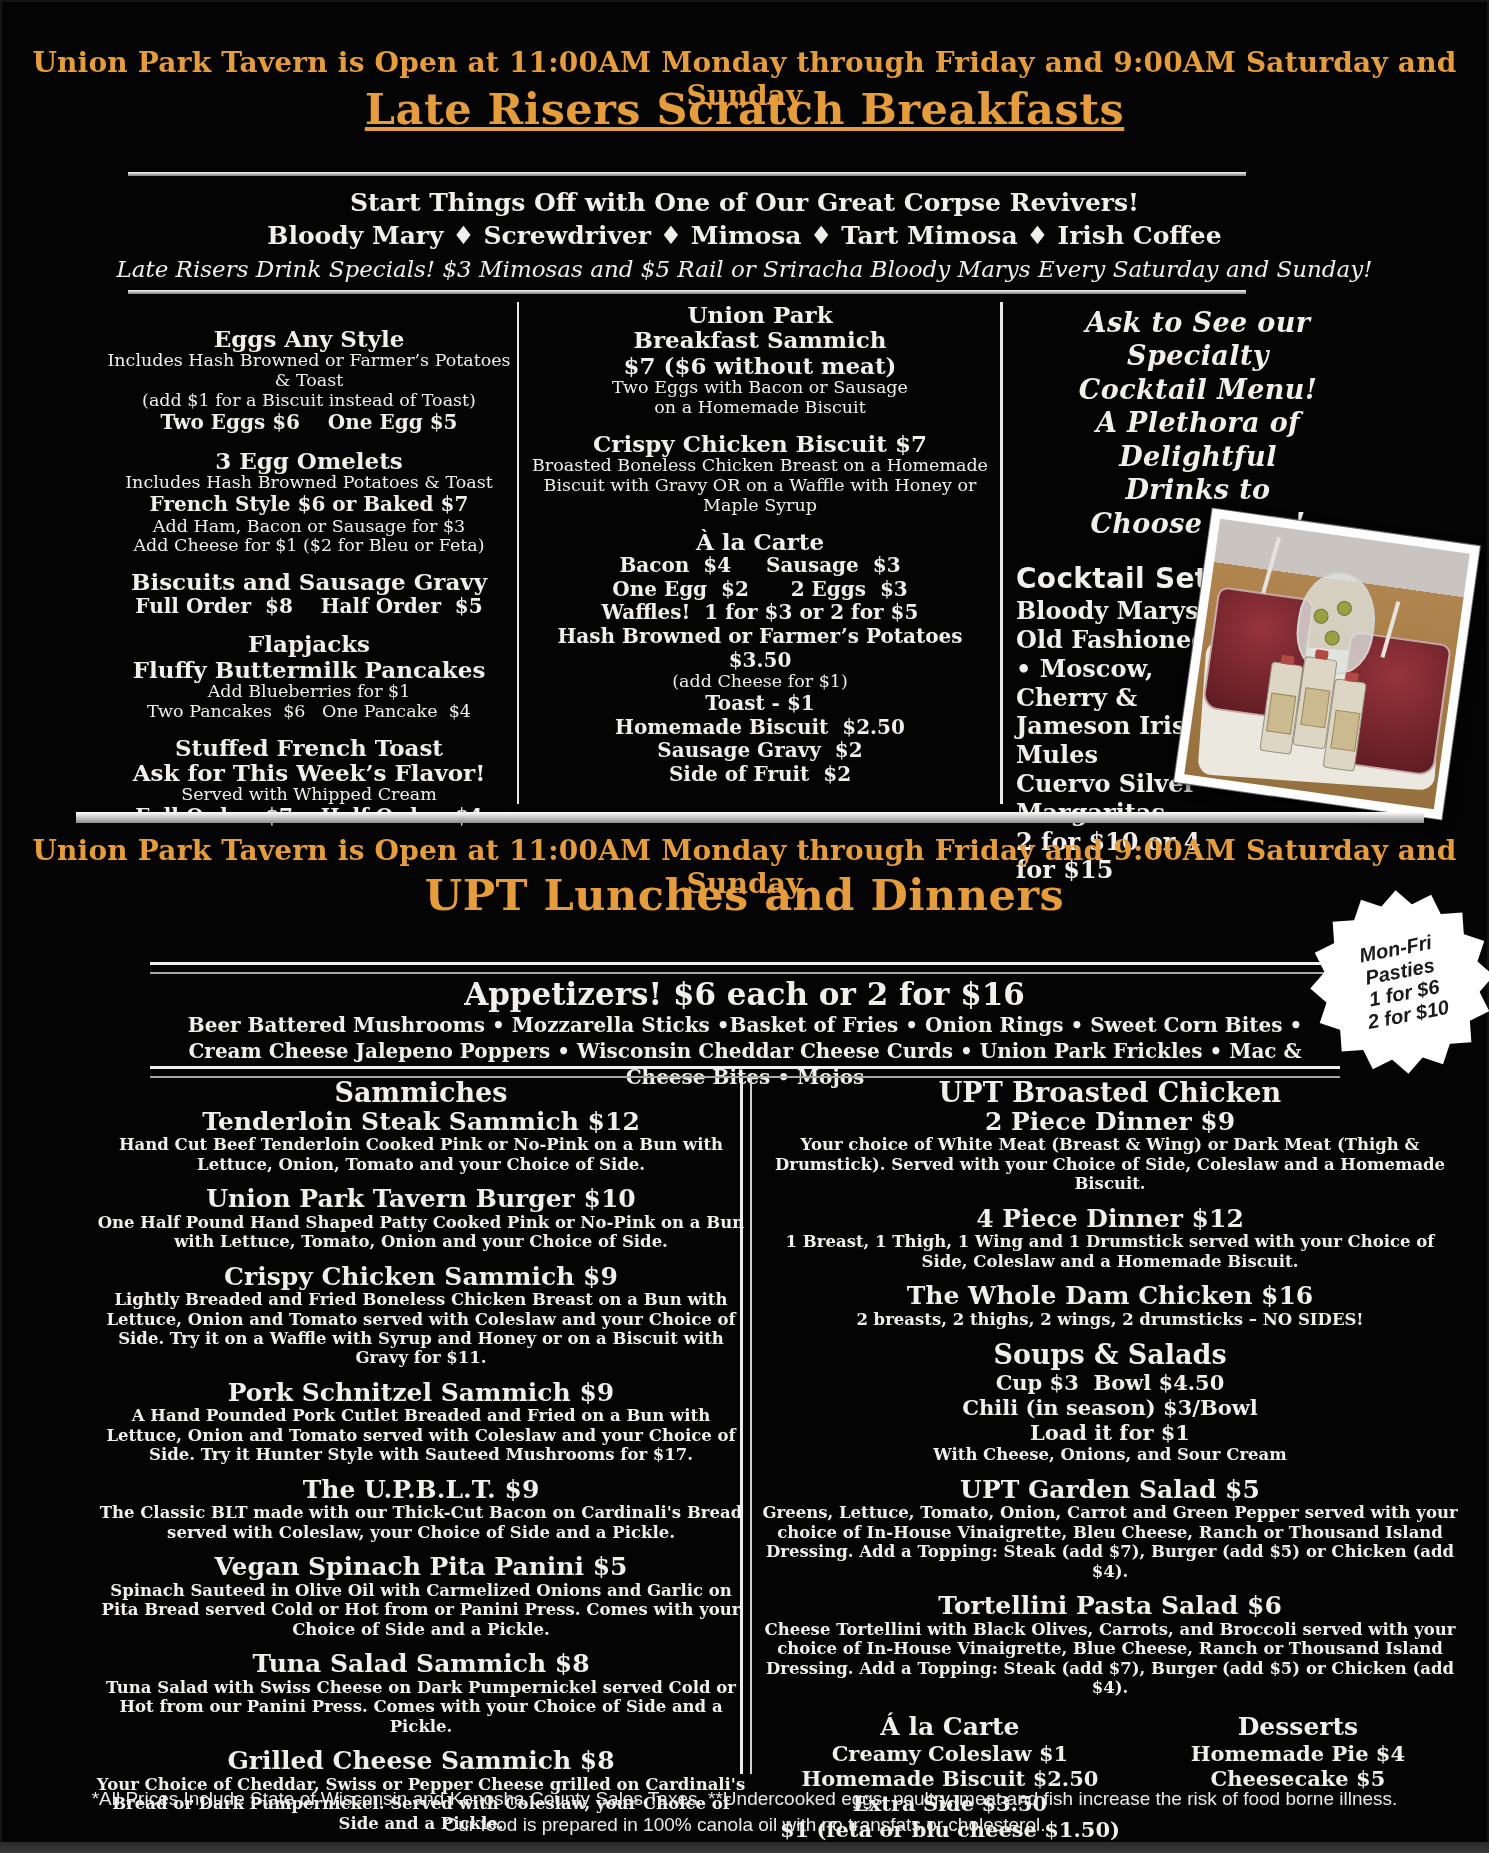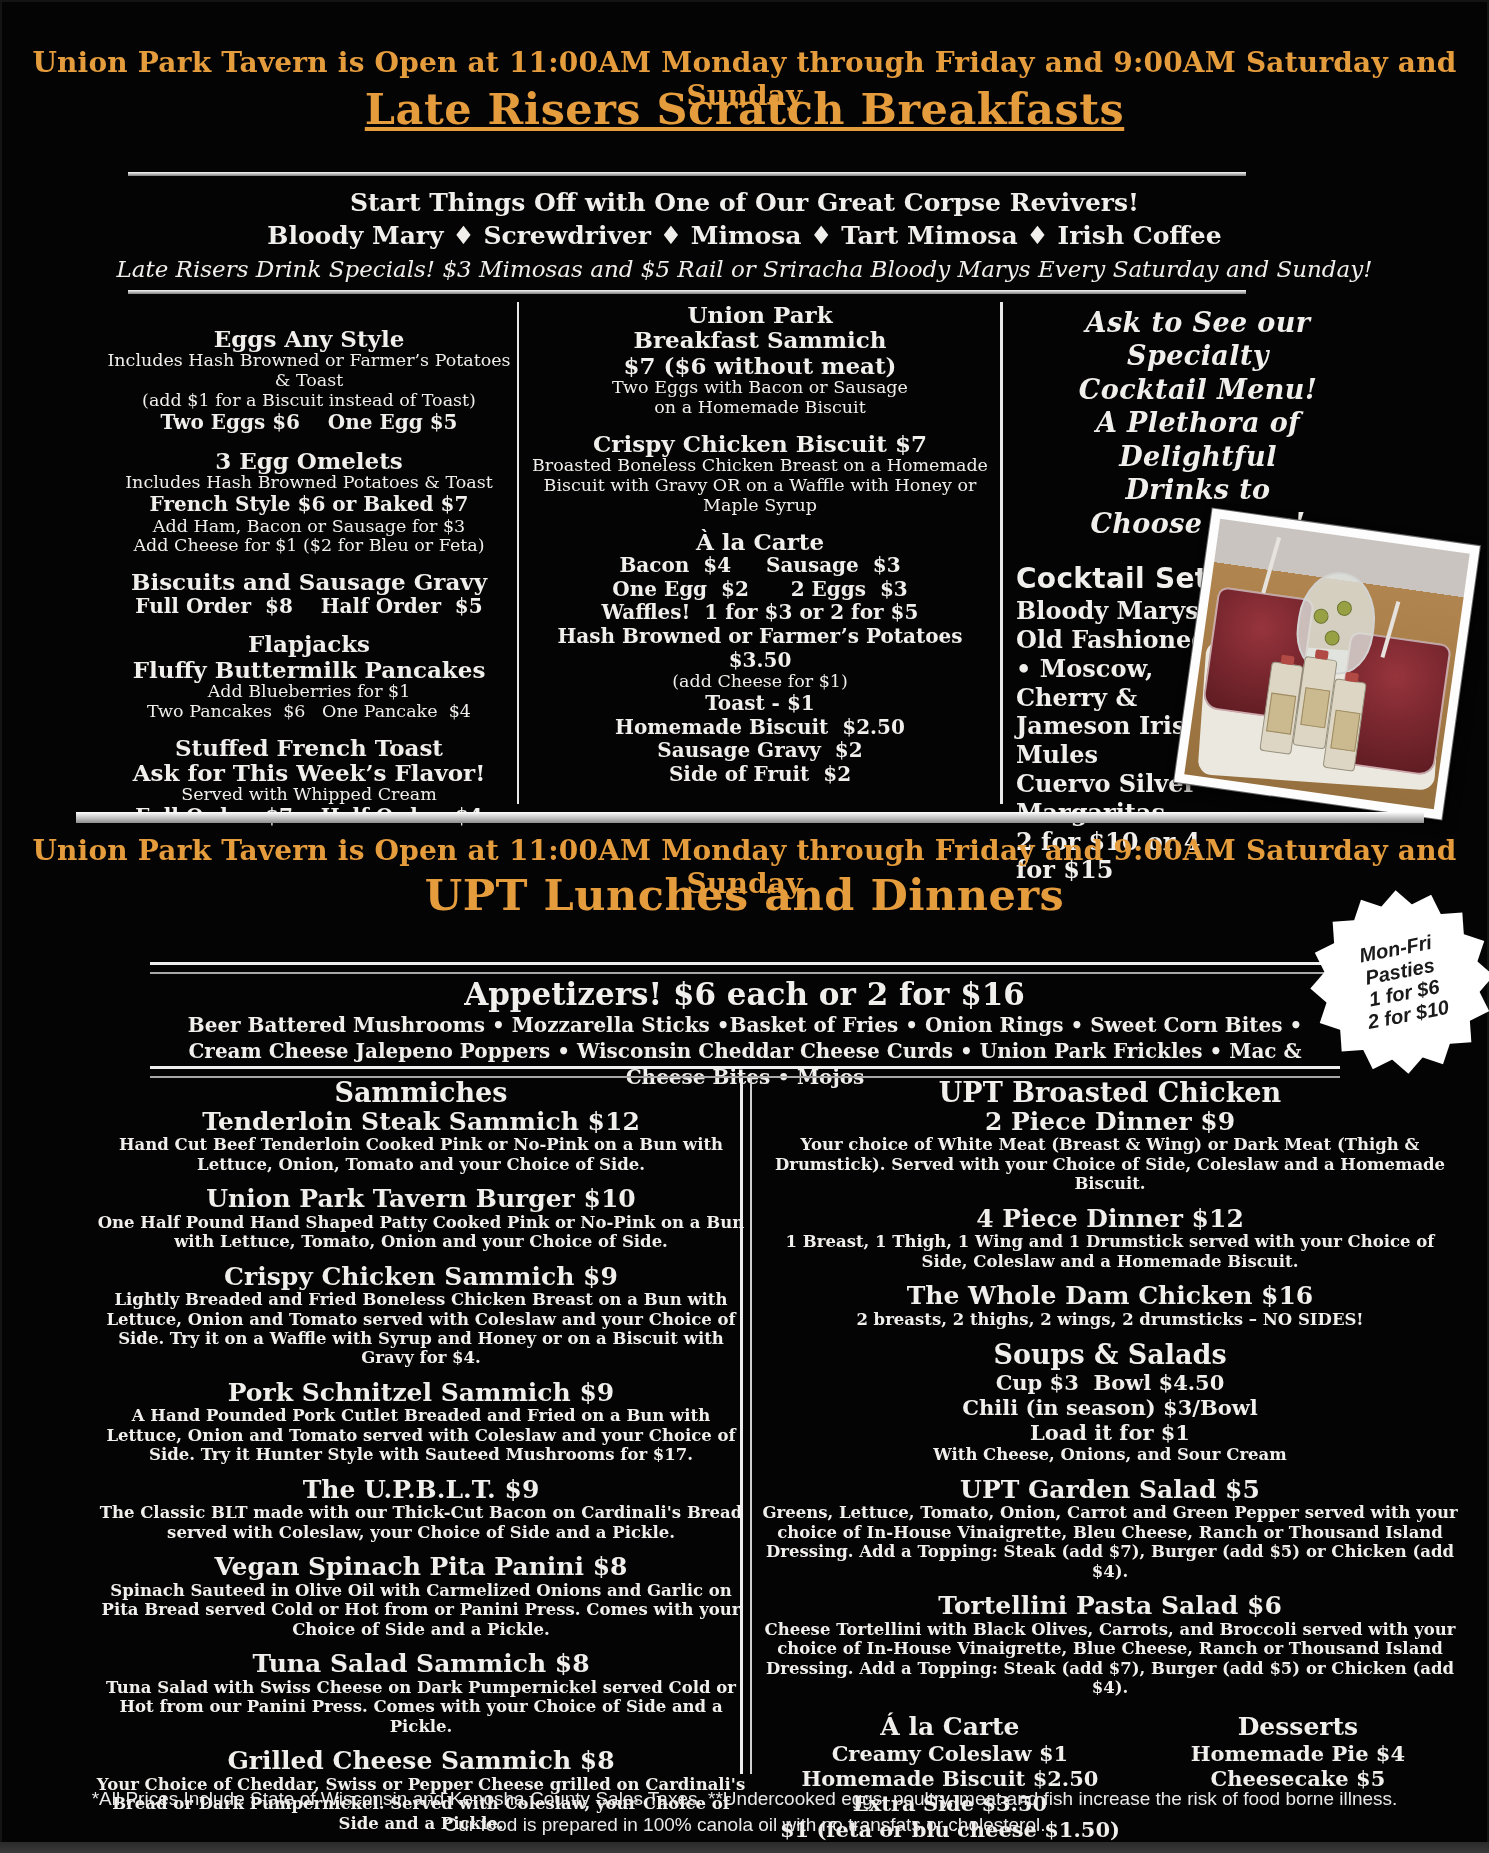--- a/index.html
+++ b/index.html
@@ -224,32 +224,32 @@
         <div class="ln c-H">Sammiches</div>
         <div class="ln c-H2">Tenderloin Steak Sammich $12</div>
         <div class="ln c-D">Hand Cut Beef Tenderloin Cooked Pink or No-Pink on a Bun with Lettuce, Onion, Tomato and your Choice of Side.</div>
       </div>
       <div class="mblock">
         <div class="ln c-H2">Union Park Tavern Burger $10</div>
         <div class="ln c-D">One Half Pound Hand Shaped Patty Cooked Pink or No-Pink on a Bun with Lettuce, Tomato, Onion and your Choice of Side.</div>
       </div>
       <div class="mblock">
         <div class="ln c-H2">Crispy Chicken Sammich $9</div>
-        <div class="ln c-D">Lightly Breaded and Fried Boneless Chicken Breast on a Bun with Lettuce, Onion and Tomato served with Coleslaw and your Choice of Side. Try it on a Waffle with Syrup and Honey or on a Biscuit with Gravy for $4.</div>
+        <div class="ln c-D">Lightly Breaded and Fried Boneless Chicken Breast on a Bun with Lettuce, Onion and Tomato served with Coleslaw and your Choice of Side. Try it on a Waffle with Syrup and Honey or on a Biscuit with Gravy for $11.</div>
       </div>
       <div class="mblock">
         <div class="ln c-H2">Pork Schnitzel Sammich $9</div>
         <div class="ln c-D">A Hand Pounded Pork Cutlet Breaded and Fried on a Bun with Lettuce, Onion and Tomato served with Coleslaw and your Choice of Side. Try it Hunter Style with Sauteed Mushrooms for $17.</div>
       </div>
       <div class="mblock">
         <div class="ln c-H2">The U.P.B.L.T. $9</div>
         <div class="ln c-D">The Classic BLT made with our Thick-Cut Bacon on Cardinali's Bread served with Coleslaw, your Choice of Side and a Pickle.</div>
       </div>
       <div class="mblock">
-        <div class="ln c-H2">Vegan Spinach Pita Panini $8</div>
+        <div class="ln c-H2">Vegan Spinach Pita Panini $5</div>
         <div class="ln c-D">Spinach Sauteed in Olive Oil with Carmelized Onions and Garlic on Pita Bread served Cold or Hot from or Panini Press. Comes with your Choice of Side and a Pickle.</div>
       </div>
       <div class="mblock">
         <div class="ln c-H2">Tuna Salad Sammich $8</div>
         <div class="ln c-D">Tuna Salad with Swiss Cheese on Dark Pumpernickel served Cold or Hot from our Panini Press. Comes with your Choice of Side and a Pickle.</div>
       </div>
       <div class="mblock">
         <div class="ln c-H2">Grilled Cheese Sammich $8</div>
         <div class="ln c-D">Your Choice of Cheddar, Swiss or Pepper Cheese grilled on Cardinali's Bread or Dark Pumpernickel. Served with Coleslaw, your Choice of Side and a Pickle.</div>
       </div>

